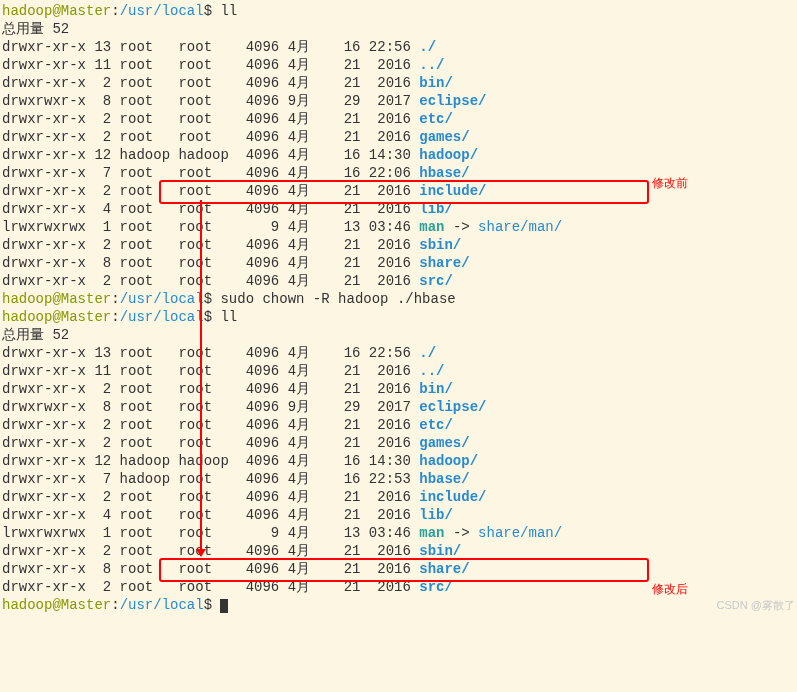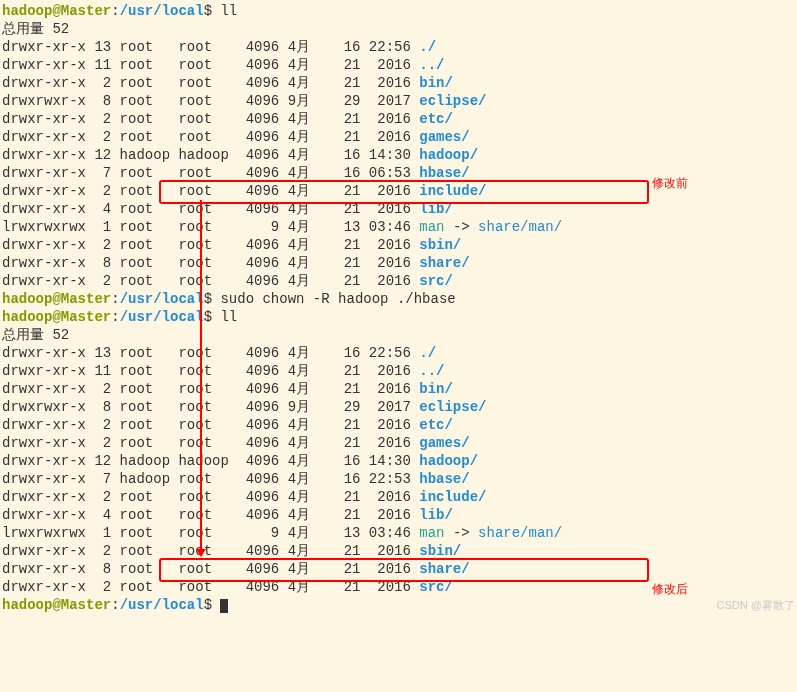--- a/index.html
+++ b/index.html
@@ -7,24 +7,24 @@
     padding: 2px;
     background: #fdf6e3;
     font-family: "Courier New", monospace;
     font-size: 14px;
     line-height: 18px;
     color: #333;
     width: 797px;
     position: relative;
   }
   .line { white-space: pre; }
-  .user { color: #859900; font-weight: bold; }
-  .path { color: #268bd2; font-weight: bold; }
+  .user { color: #859900; font-weight: normal; }
+  .path { color: #268bd2; font-weight: normal; }
   .dir { color: #268bd2; font-weight: bold; }
-  .link-name { color: #2aa198; font-weight: normal; }
+  .link-name { color: #2aa198; font-weight: bold; }
   .link-target { color: #268bd2; font-weight: normal; }
   .dollar { color: #333; }
 
   .ann-label {
     position: absolute;
     color: #ff0000;
     font-family: SimSun, "宋体", serif;
     font-size: 12px;
     font-weight: normal;
   }
@@ -72,21 +72,21 @@
 <div id="terminal">
     <div class="line"><span class="user">hadoop@Master</span><span>:</span><span class="path">/usr/local</span><span class="dollar">$ </span><span>ll</span></div>
     <div class="line">总用量 52</div>
     <div class="line"><span>drwxr-xr-x 13 root   root    4096 4月    16 22:56 </span><span class="dir">./</span></div>
     <div class="line"><span>drwxr-xr-x 11 root   root    4096 4月    21  2016 </span><span class="dir">../</span></div>
     <div class="line"><span>drwxr-xr-x  2 root   root    4096 4月    21  2016 </span><span class="dir">bin/</span></div>
     <div class="line"><span>drwxrwxr-x  8 root   root    4096 9月    29  2017 </span><span class="dir">eclipse/</span></div>
     <div class="line"><span>drwxr-xr-x  2 root   root    4096 4月    21  2016 </span><span class="dir">etc/</span></div>
     <div class="line"><span>drwxr-xr-x  2 root   root    4096 4月    21  2016 </span><span class="dir">games/</span></div>
     <div class="line"><span>drwxr-xr-x 12 hadoop hadoop  4096 4月    16 14:30 </span><span class="dir">hadoop/</span></div>
-    <div class="line"><span>drwxr-xr-x  7 root   root    4096 4月    16 06:53 </span><span class="dir">hbase/</span></div>
+    <div class="line"><span>drwxr-xr-x  7 root   root    4096 4月    16 22:06 </span><span class="dir">hbase/</span></div>
     <div class="line"><span>drwxr-xr-x  2 root   root    4096 4月    21  2016 </span><span class="dir">include/</span></div>
     <div class="line"><span>drwxr-xr-x  4 root   root    4096 4月    21  2016 </span><span class="dir">lib/</span></div>
     <div class="line"><span>lrwxrwxrwx  1 root   root       9 4月    13 03:46 </span><span class="link-name">man</span> -&gt; <span class="link-target">share/man/</span></div>
     <div class="line"><span>drwxr-xr-x  2 root   root    4096 4月    21  2016 </span><span class="dir">sbin/</span></div>
     <div class="line"><span>drwxr-xr-x  8 root   root    4096 4月    21  2016 </span><span class="dir">share/</span></div>
     <div class="line"><span>drwxr-xr-x  2 root   root    4096 4月    21  2016 </span><span class="dir">src/</span></div>
     <div class="line"><span class="user">hadoop@Master</span><span>:</span><span class="path">/usr/local</span><span class="dollar">$ </span><span>sudo chown -R hadoop ./hbase</span></div>
     <div class="line"><span class="user">hadoop@Master</span><span>:</span><span class="path">/usr/local</span><span class="dollar">$ </span><span>ll</span></div>
     <div class="line">总用量 52</div>
     <div class="line"><span>drwxr-xr-x 13 root   root    4096 4月    16 22:56 </span><span class="dir">./</span></div>

